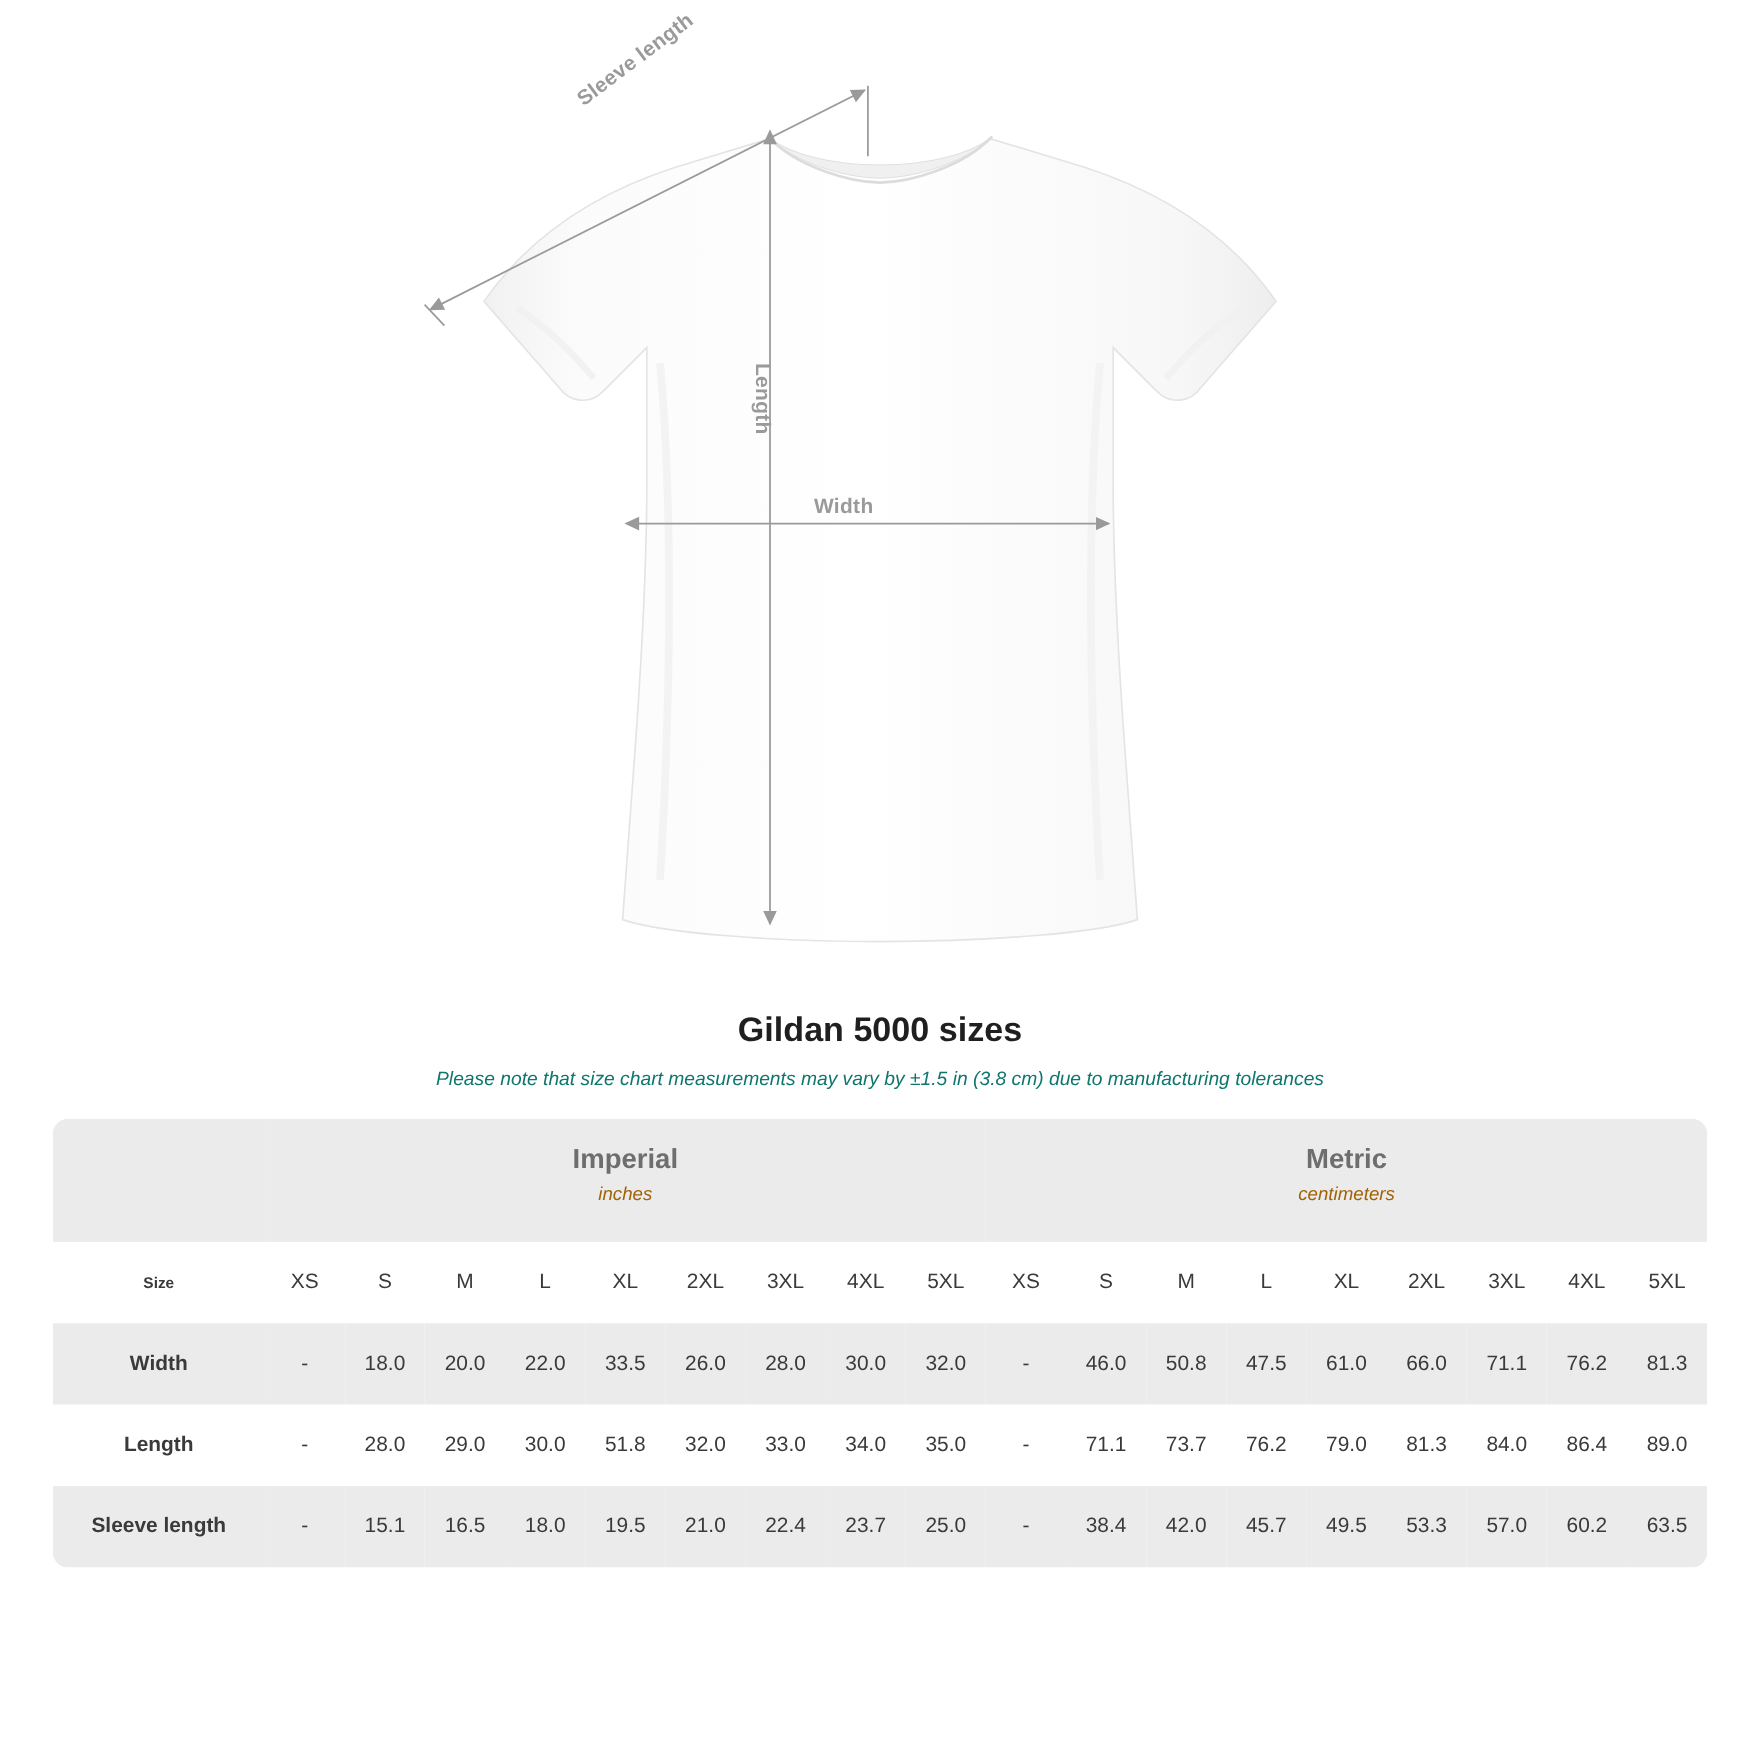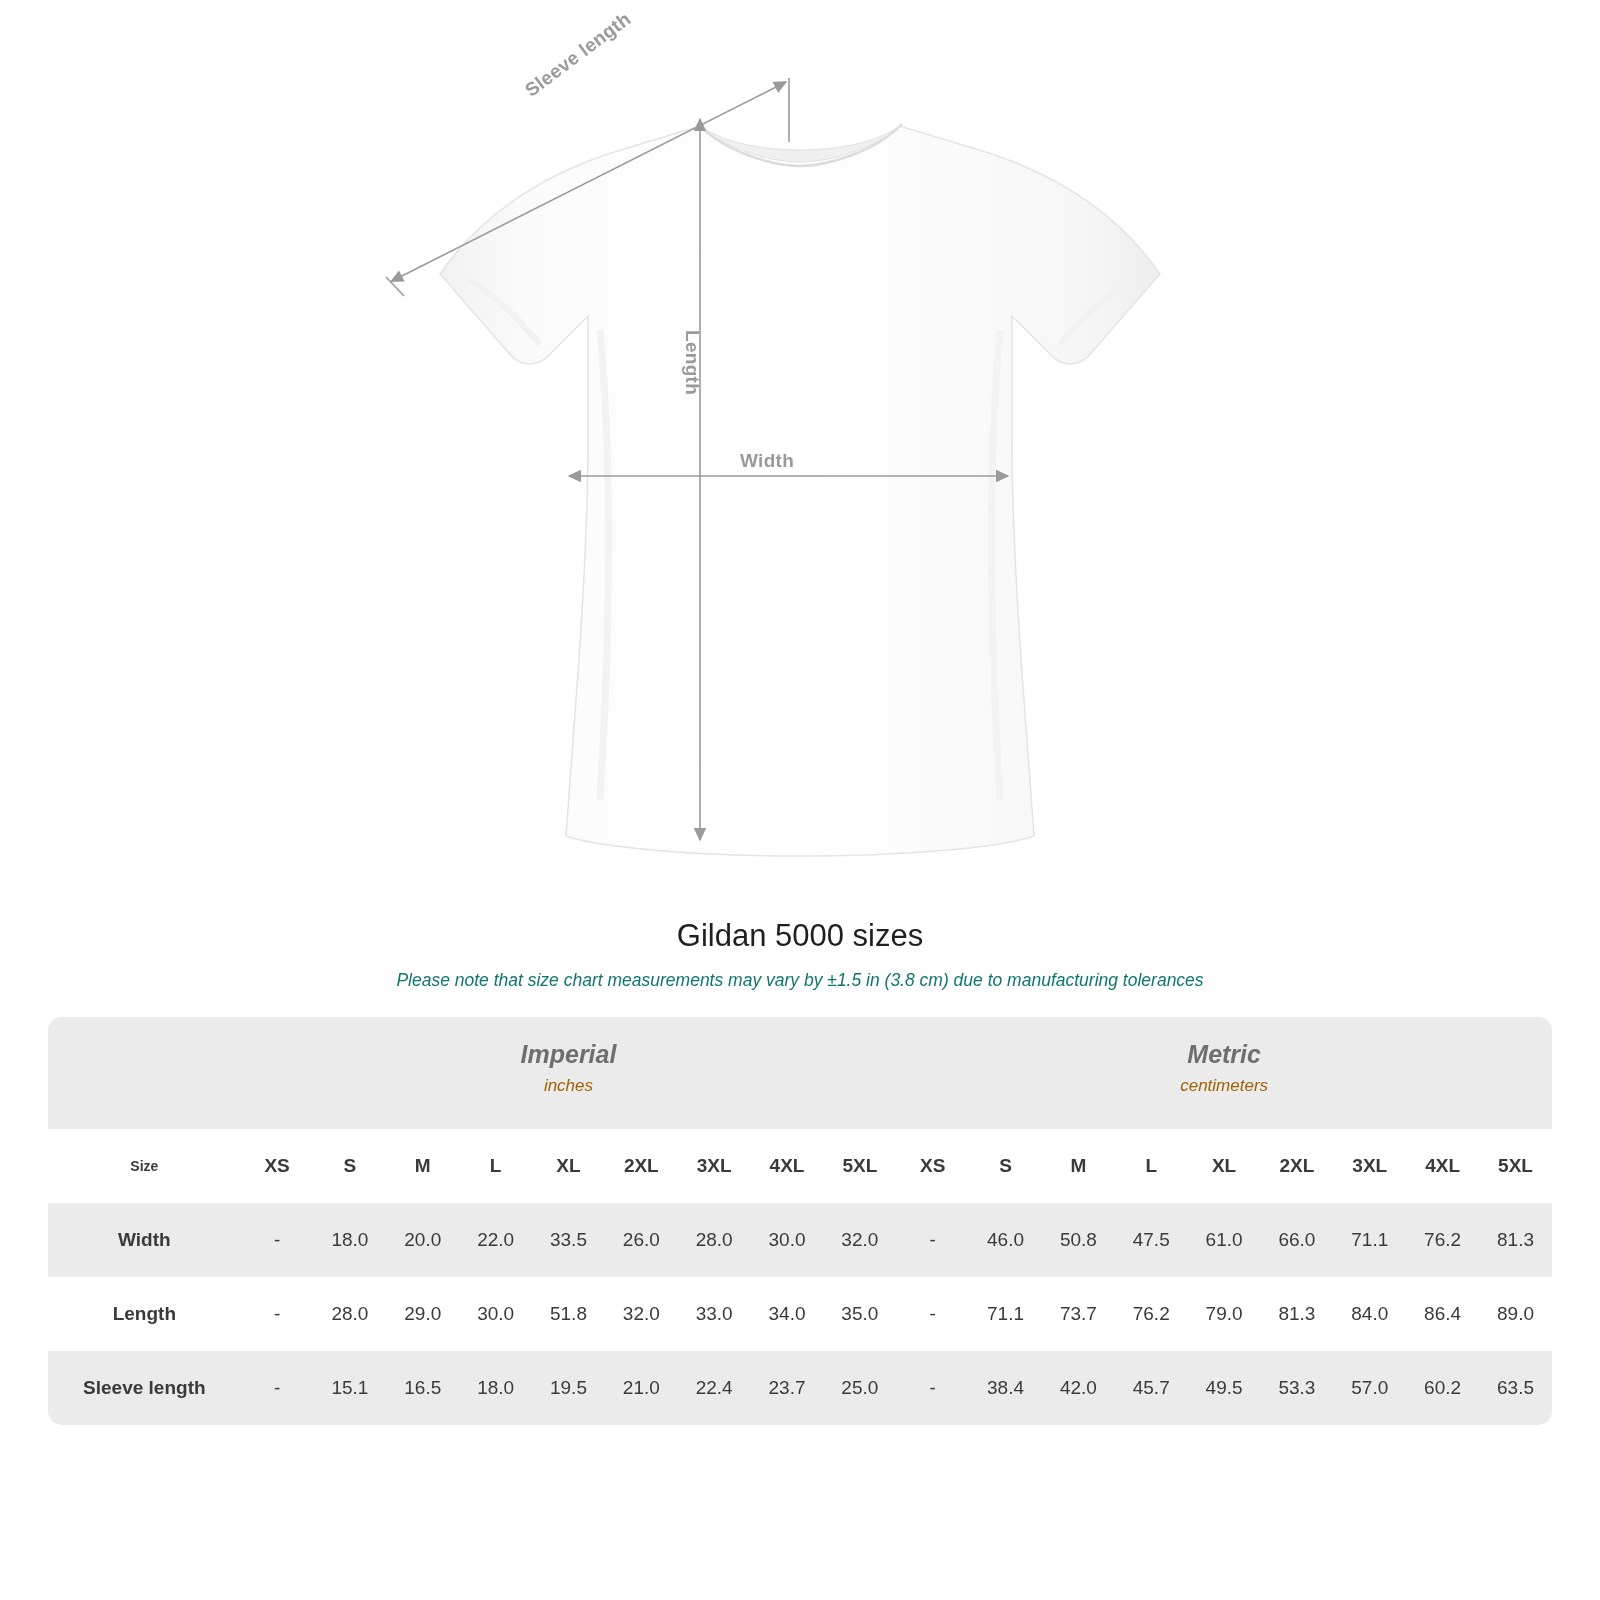--- a/index.html
+++ b/index.html
@@ -53,21 +53,21 @@
   }
   .dim-width {
     left: 740px;
     top: 450px;
   }
 
   
   .chart-title {
     text-align: center;
     font-size: 31px;
-    font-weight: normal;
+    font-weight: bold;
     color: #1f1f1f;
     margin-top: 18px;
   }
   .chart-subtitle {
     text-align: center;
     font-size: 17.5px;
     font-style: italic;
     color: #0f766e;
     margin-top: 16px;
   }
@@ -90,34 +90,33 @@
     color: #3a3a3a;
     border: none;
   }
   .unit-row td {
     background: #ebebeb;
     padding: 22px 0 26px 0;
   }
   .unit-name {
     font-size: 25px;
     font-weight: bold;
-    font-style: italic;
     color: #6e6e6e;
     line-height: 1.25;
   }
   .unit-sub {
     font-size: 17px;
     font-style: italic;
     color: #a16207;
     line-height: 1.9;
   }
   .head-row td {
     background: #ffffff;
     padding: 26px 0;
-    font-weight: bold;
+    font-weight: normal;
     font-size: 20px;
     color: #4a4a4a;
   }
   .head-row td.rowlabel {
     font-size: 14px;
   }
   .data-row td {
     padding: 26px 0;
     font-size: 19.5px;
   }

